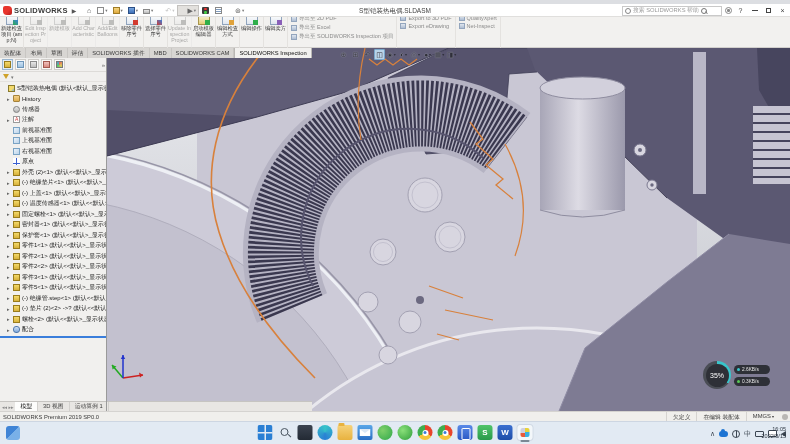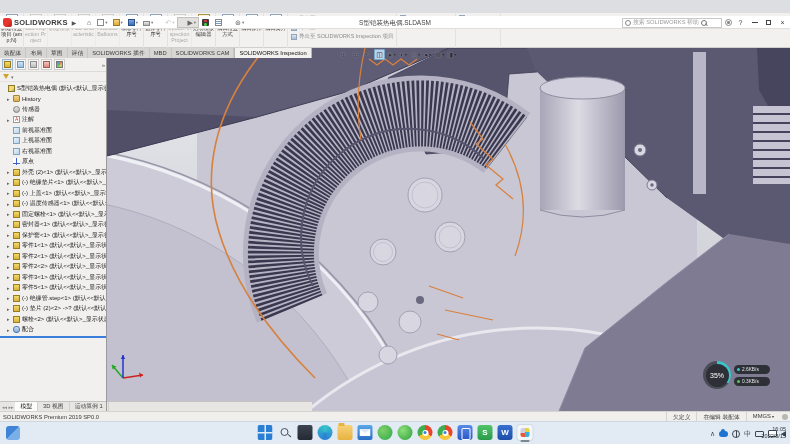--- a/index.html
+++ b/index.html
@@ -1,20 +1,20 @@
 <!DOCTYPE html>
 <html><head>
 <meta charset="utf-8">
 <style>
 *{margin:0;padding:0;box-sizing:border-box}
 html,body{width:790px;height:444px;overflow:hidden}
 #app{position:relative;width:790px;height:444px;font-family:"Liberation Sans","DejaVu Sans",sans-serif;background:#dcdee2;overflow:hidden;font-size:6.5px;color:#222}
 .abs{position:absolute}
 
-#titlebar{left:0;top:16px;width:790px;height:13px;background:#fff;border-bottom:1px solid #e0dfdd;z-index:60}
+#titlebar{left:0;top:4px;width:790px;height:13px;background:#fff;border-bottom:1px solid #e0dfdd;z-index:60}
 #logo{left:3px;top:1px;height:11px;display:flex;align-items:center;gap:2px}
 #logo .mark{width:9px;height:9px;background:linear-gradient(135deg,#e8342c 55%,#b01f1f);border-radius:2px 4px 2px 4px}
 #logo .brand{font-weight:bold;font-size:7.5px;color:#3a3a3a;letter-spacing:.2px}
 #logo .flyout{font-size:6px;color:#555;margin-left:2px}
 #qa{left:78px;top:1px;height:11px;display:flex;align-items:center;gap:1px}
 .qa{display:flex;align-items:center;height:11px;padding:0 2px;color:#666}
 .qa i{font-style:normal;font-size:7px;line-height:7px}
 .qa .cbx{display:inline-block;width:7px;height:7px}
 .qa-home i{color:#555}
 .qa-new .cbx{background:#fdfdfd;border:1px solid #8a8a8a}

